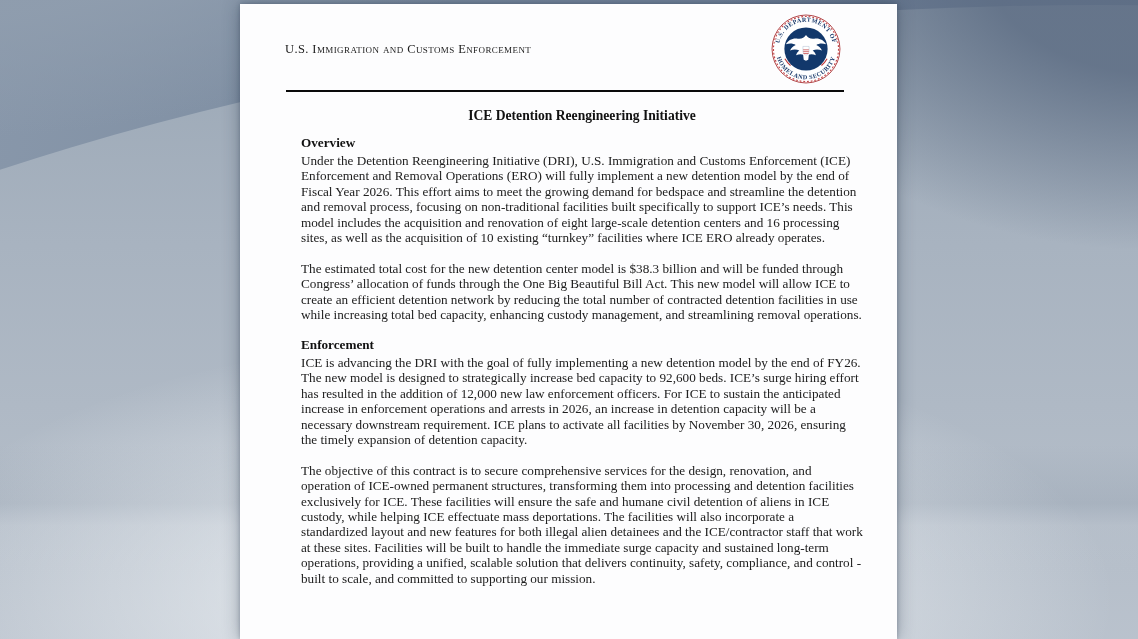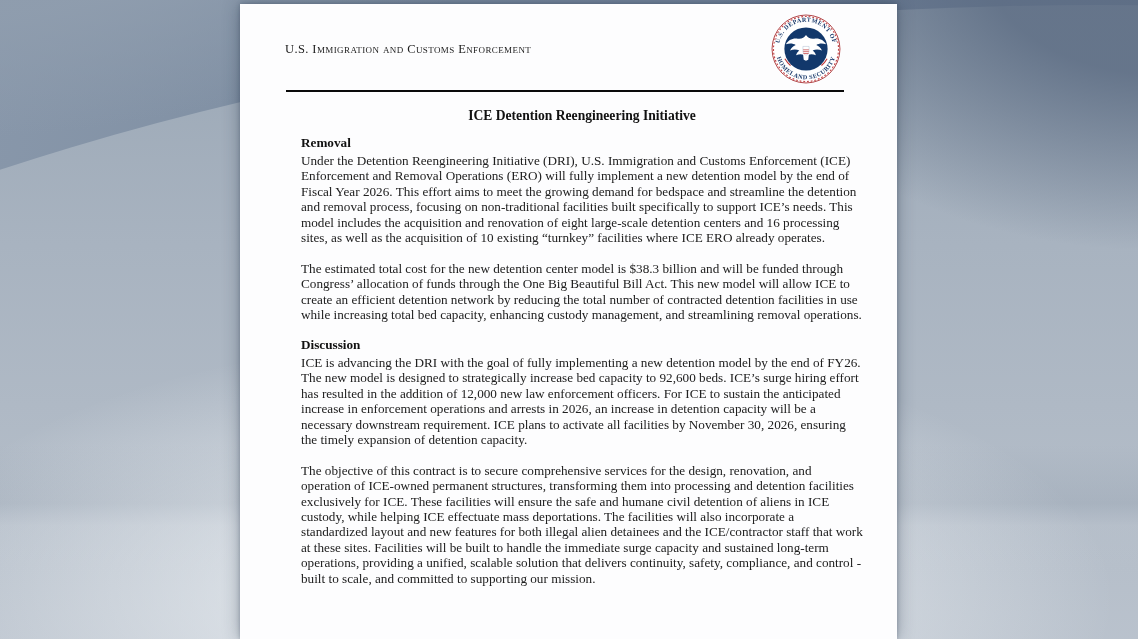--- a/index.html
+++ b/index.html
@@ -120,22 +120,22 @@
     <path d="M31 38 q3 2.2 6 0 l-0.8 6.5 q-2.2 1.6 -4.4 0 z" fill="#ffffff"></path>
     <path d="M31 31.5 h6 v5 q0 2.6 -3 3.6 q-3 -1 -3 -3.6 z" fill="#ffffff" stroke="#9fb0c6" stroke-width="0.4"></path>
     <path d="M31.2 34.8 h5.6 M31.2 36.6 h5.6 M31.5 38.4 h5" stroke="#c0393b" stroke-width="0.7" fill="none"></path>
   </svg>
 
   <div class="rule"></div>
 
   <div class="content">
     <div class="doc-title">ICE Detention Reengineering Initiative</div>
 
-    <div class="sec-heading">Removal</div>
+    <div class="sec-heading">Overview</div>
     <p>Under the Detention Reengineering Initiative (DRI), U.S. Immigration and Customs Enforcement (ICE) Enforcement and Removal Operations (ERO) will fully implement a new detention model by the end of Fiscal Year 2026. This effort aims to meet the growing demand for bedspace and streamline the detention and removal process, focusing on non-traditional facilities built specifically to support ICE’s needs. This model includes the acquisition and renovation of eight large-scale detention centers and 16 processing sites, as well as the acquisition of 10 existing “turnkey” facilities where ICE ERO already operates.</p>
     <p>The estimated total cost for the new detention center model is $38.3 billion and will be funded through Congress’ allocation of funds through the One Big Beautiful Bill Act. This new model will allow ICE to create an efficient detention network by reducing the total number of contracted detention facilities in use while increasing total bed capacity, enhancing custody management, and streamlining removal operations.</p>
 
-    <div class="sec-heading">Discussion</div>
+    <div class="sec-heading">Enforcement</div>
     <p>ICE is advancing the DRI with the goal of fully implementing a new detention model by the end of FY26. The new model is designed to strategically increase bed capacity to 92,600 beds. ICE’s surge hiring effort has resulted in the addition of 12,000 new law enforcement officers. For ICE to sustain the anticipated increase in enforcement operations and arrests in 2026, an increase in detention capacity will be a necessary downstream requirement. ICE plans to activate all facilities by November 30, 2026, ensuring the timely expansion of detention capacity.</p>
     <p>The objective of this contract is to secure comprehensive services for the design, renovation, and operation of ICE-owned permanent structures, transforming them into processing and detention facilities exclusively for ICE. These facilities will ensure the safe and humane civil detention of aliens in ICE custody, while helping ICE effectuate mass deportations. The facilities will also incorporate a standardized layout and new features for both illegal alien detainees and the ICE/contractor staff that work at these sites. Facilities will be built to handle the immediate surge capacity and sustained long-term operations, providing a unified, scalable solution that delivers continuity, safety, compliance, and control - built to scale, and committed to supporting our mission.</p>
   </div>
 
 </div>
 
 </body></html>

